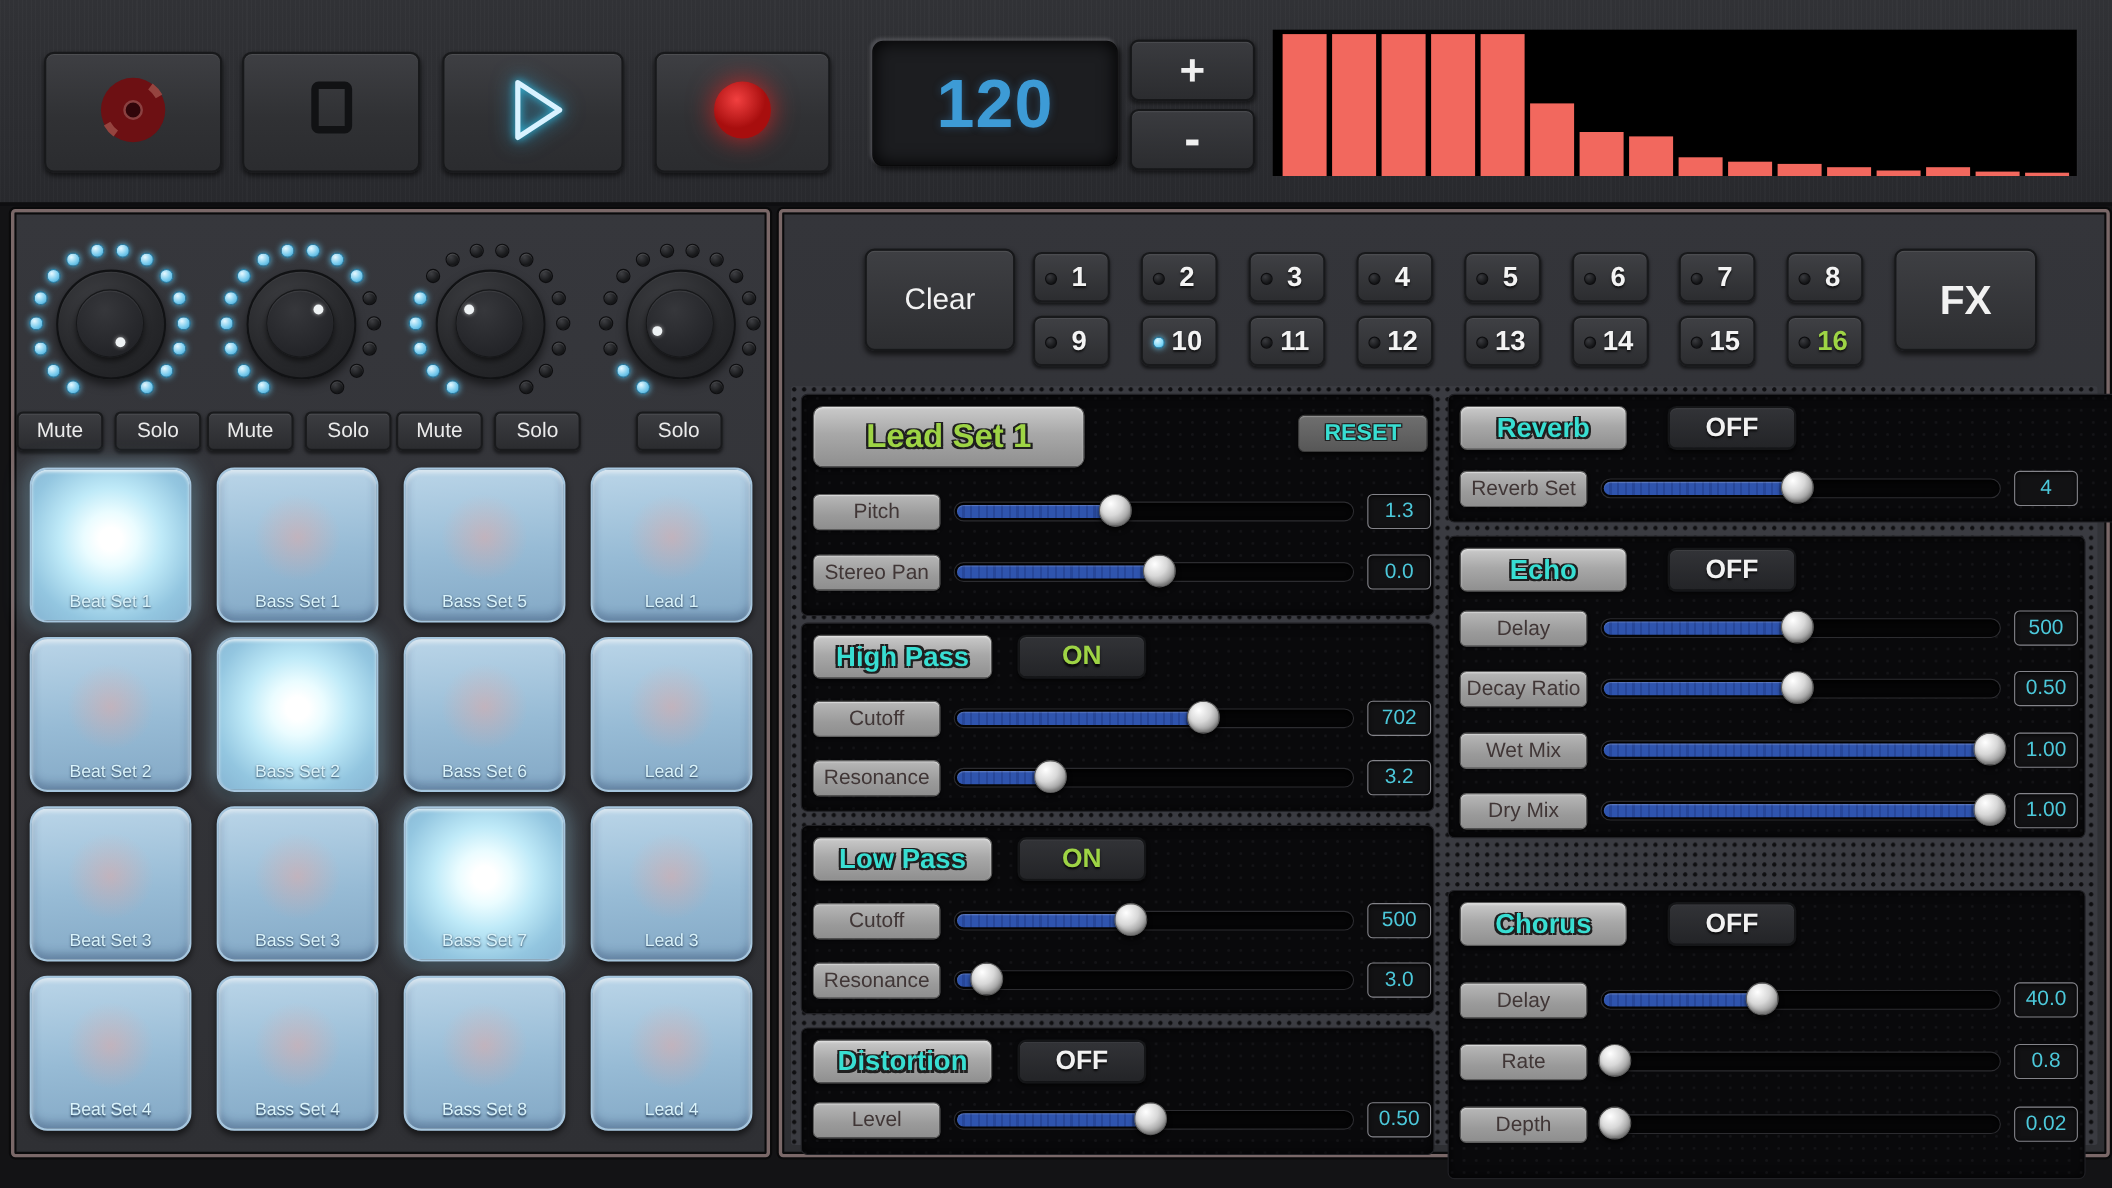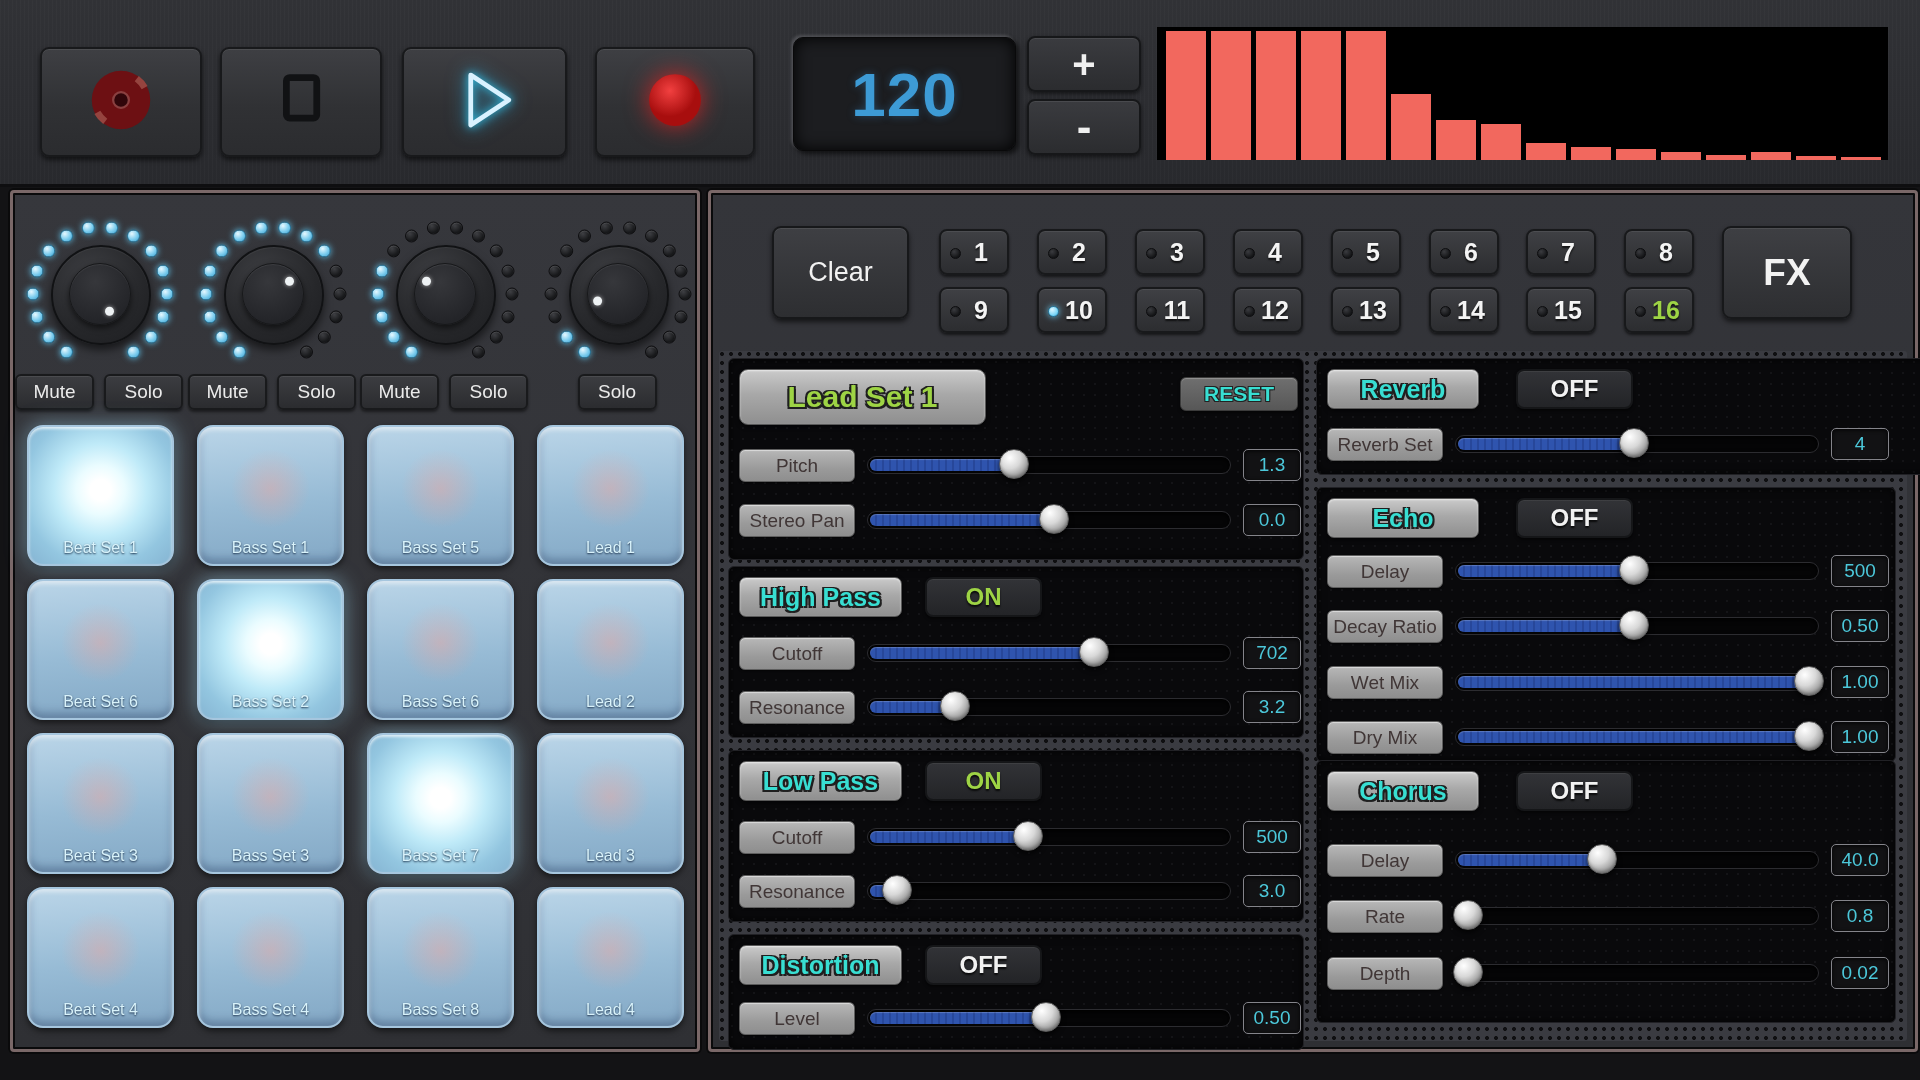--- a/index.html
+++ b/index.html
@@ -317,21 +317,21 @@
         <div class="pad">
           <div class="pad-label" style="color: rgb(217, 243, 251);">Bass Set 1</div>
         </div>
         <div class="pad">
           <div class="pad-label" style="color: rgb(217, 243, 251);">Bass Set 5</div>
         </div>
         <div class="pad">
           <div class="pad-label" style="color: rgb(217, 243, 251);">Lead 1</div>
         </div>
         <div class="pad">
-          <div class="pad-label" style="color: rgb(217, 243, 251);">Beat Set 6</div>
+          <div class="pad-label" style="color: rgb(217, 243, 251);">Beat Set 2</div>
         </div>
         <div class="pad lit">
           <div class="pad-label" style="color: rgb(217, 243, 251);">Bass Set 2</div>
         </div>
         <div class="pad">
           <div class="pad-label" style="color: rgb(217, 243, 251);">Bass Set 6</div>
         </div>
         <div class="pad">
           <div class="pad-label" style="color: rgb(217, 243, 251);">Lead 2</div>
         </div>
@@ -357,21 +357,21 @@
           <div class="pad-label" style="color: rgb(217, 243, 251);">Bass Set 8</div>
         </div>
         <div class="pad">
           <div class="pad-label" style="color: rgb(217, 243, 251);">Lead 4</div>
         </div>
       </div>
   </section>
 
   <section class="panel right">
     <div class="fxbg"></div>
-    <div class="bigbtn" style="left:61px;top:33px;width:137px;height:93px;font-size:27px;text-align:right;">Clear</div>
+    <div class="bigbtn" style="left:75px;top:33px;width:137px;height:93px;font-size:27px;text-align:right;">Clear</div>
     <div class="step-grid">
         <div class="step" style="left: 0px; top: 0px;">
           <div class="sled"></div>
           <span class="snum">1</span>
         </div>
         <div class="step" style="left: 98px; top: 0px;">
           <div class="sled"></div>
           <span class="snum">2</span>
         </div>
         <div class="step" style="left: 196px; top: 0px;">
@@ -545,21 +545,21 @@
         </div>
         <div class="fxrow" style="top: 233px;">
           <div class="lplate">Dry Mix</div>
           <div class="track">
             <div class="tfill" style="width: 349px;"></div>
             <div class="tknob" style="left: 338px;"></div>
           </div>
           <div class="vbox" style="color: rgb(76, 200, 218);">1.00</div>
         </div>
       </div>
-      <div class="fxsec" style="left: 605px; top: 567px; width: 580px; height: 263px;">
+      <div class="fxsec" style="left: 605px; top: 616px; width: 580px; height: 263px;">
         <div class="hplate" style="color: rgb(56, 222, 210); width: 152px;">Chorus</div>
         <div class="state-btn" style="left: 199px;">OFF</div>
         <div class="fxrow" style="top: 83px;">
           <div class="lplate">Delay</div>
           <div class="track">
             <div class="tfill" style="width: 142px;"></div>
             <div class="tknob" style="left: 131px;"></div>
           </div>
           <div class="vbox" style="color: rgb(76, 200, 218);">40.0</div>
         </div>

